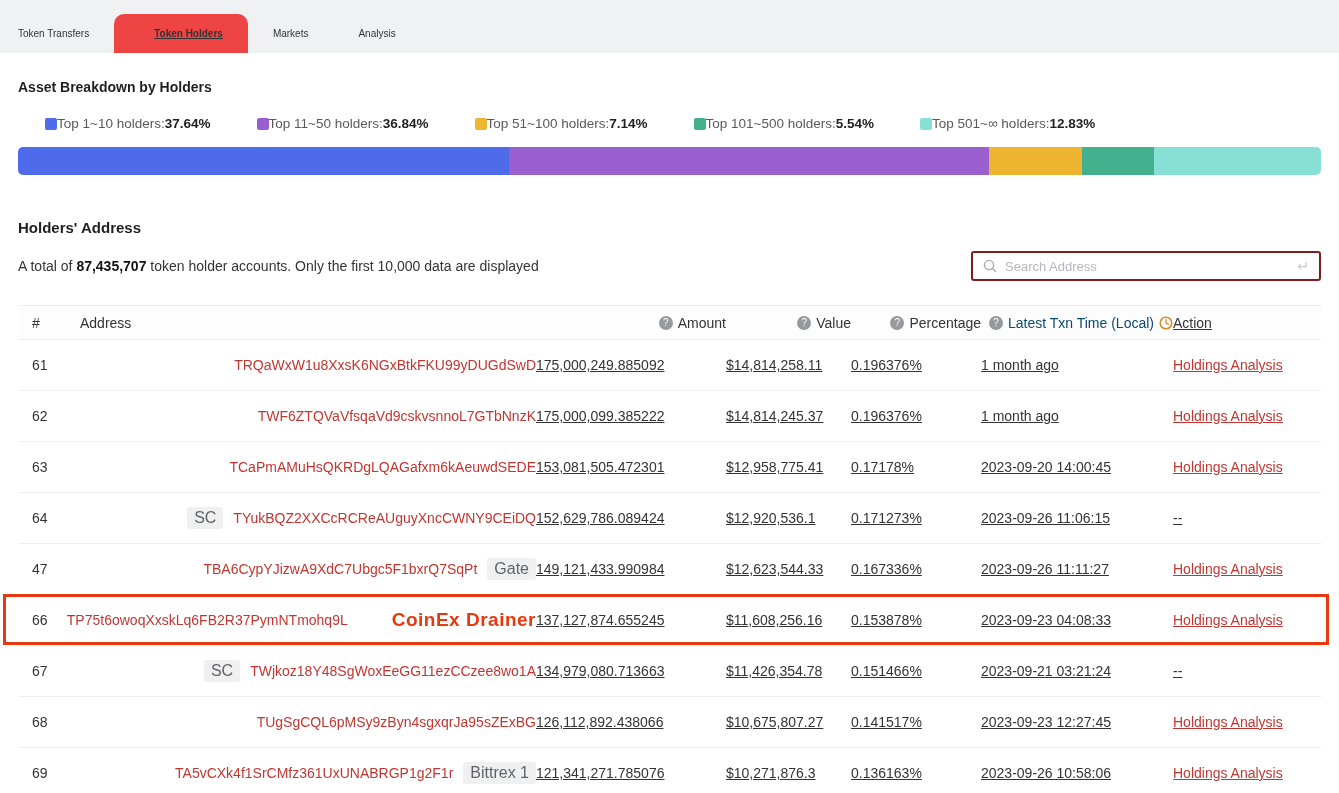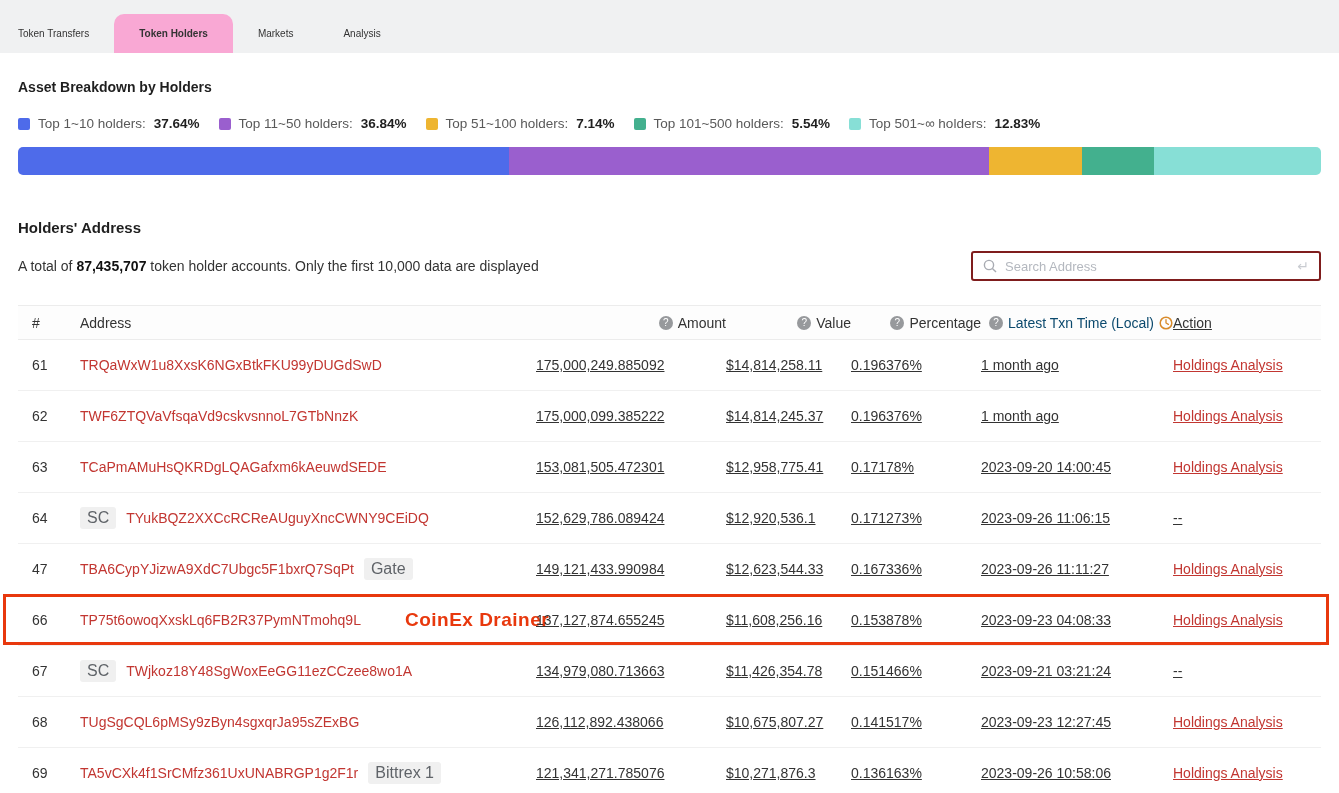--- a/index.html
+++ b/index.html
@@ -20,32 +20,33 @@
   }
   .tab {
     padding: 14px 25px;
     font-size: 10px;
     color: #333;
     cursor: pointer;
     white-space: nowrap;
   }
   .tab:first-child { padding-left: 0; }
   .tab.active {
-    background: #f9a8d4;
+    background: #ef4444;
     border-radius: 10px 10px 0 0;
     font-weight: bold;
-    padding-left: 25px;
+    padding-left: 40px;
+    text-decoration: underline;
   }
   
   .content { padding: 0 18px; }
   .section-title { font-size: 14px; font-weight: bold; color: #1f1f1f; margin-top: 26px; }
   .section-title.lg { font-size: 15px; margin-top: 44px; }
   
   .legend { display: flex; align-items: center; gap: 19px; margin-top: 21px; flex-wrap: nowrap; }
-  .legend-item { display: flex; align-items: center; gap: 8px; white-space: nowrap; }
+  .legend-item { display: flex; align-items: center; white-space: nowrap; margin-left: 27px; }
   .legend-sq { width: 12px; height: 12px; border-radius: 2px; flex: 0 0 auto; }
   .legend-label { color: #595959; font-size: 13.5px; }
   .legend-value { color: #1f1f1f; font-weight: bold; font-size: 13.5px; }
   
   .stackbar {
     display: flex; height: 28px; margin-top: 16px;
     border-radius: 5px; overflow: hidden; width: 100%;
   }
   .stackbar .seg { height: 100%; }
   
@@ -73,21 +74,21 @@
   }
   .thead {
     height: 35px;
     background: #fdfdfd;
     border-top: 1px solid #ececec;
     border-bottom: 1px solid #ececec;
     color: #333;
   }
   .trow { height: 51px; border-bottom: 1px solid #f0f0f0; position: relative; background: #fff; }
   .cell-rank { padding-left: 14px; }
-  .cell-addr { display: flex; align-items: center; gap: 10px; min-width: 0; }
+  .cell-addr { display: flex; align-items: center; gap: 10px; min-width: 0; justify-content: flex-end; }
   .num { text-align: left; text-decoration: underline; }
   .th-num { display: flex; align-items: center; justify-content: flex-end; gap: 5px; }
   .th-time-label { color: #0c4a6e; }
   .q {
     width: 14px; height: 14px; border-radius: 50%;
     background: #97999c; color: #fff;
     font-size: 10px; line-height: 14px; text-align: center;
     display: inline-block; flex: 0 0 auto; cursor: pointer;
   }
   .addr-link { color: #c23631; cursor: pointer; white-space: nowrap; }

